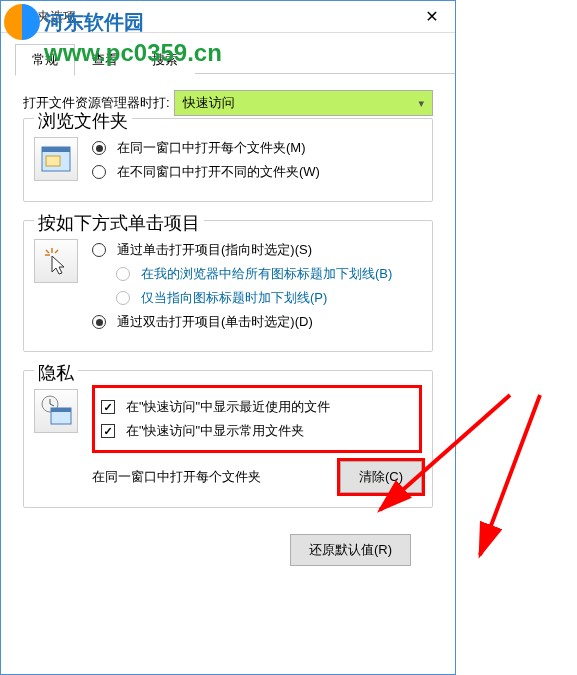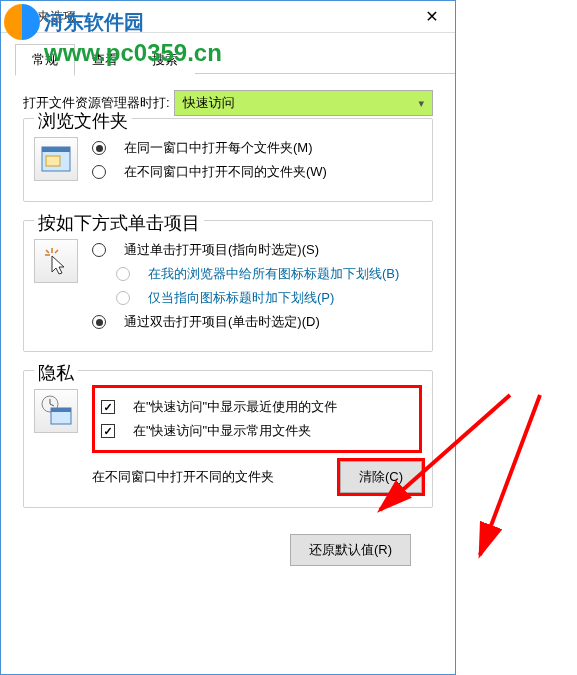--- a/index.html
+++ b/index.html
@@ -20,21 +20,21 @@
 .row-open { display: flex; align-items: center; margin-bottom: 2px; }
 .row-open label { margin-right: 4px; white-space: nowrap; }
 .select { flex: 1; border: 1px solid #adadad; background: #bef264; padding: 4px 8px; display: flex; justify-content: space-between; align-items: center; height: 26px; }
 .select .chev { font-size: 11px; color: #555; }
 .groupbox { border: 1px solid #d0d0d0; border-radius: 2px; padding: 14px 10px 14px 10px; margin-bottom: 18px; position: relative; }
 .groupbox .legend { position: absolute; top: -10px; left: 10px; background: #fff; padding: 0 4px; font-size: 18px; }
 .group-inner { display: flex; align-items: flex-start; gap: 14px; }
 .icon-box { width: 44px; height: 44px; border: 1px solid #c8c8c8; background: linear-gradient(#fdfdfd,#eaeaea); display: flex; align-items: center; justify-content: center; flex-shrink: 0; margin-top: 4px; }
 .icon-box.clock { position: relative; }
 .options { flex: 1; }
-.radio-row, .check-row { display: flex; align-items: center; margin: 6px 0; gap: 18px; }
+.radio-row, .check-row { display: flex; align-items: center; margin: 6px 0; gap: 11px; }
 .radio-row.sub { margin-left: 24px; color: #0369a1; }
 .radio { width: 14px; height: 14px; border: 1px solid #333; border-radius: 50%; display: inline-flex; align-items: center; justify-content: center; flex-shrink: 0; }
 .radio.checked::after { content: ""; width: 7px; height: 7px; background: #333; border-radius: 50%; }
 .radio.disabled { border-color: #bbb; }
 .check { width: 14px; height: 14px; border: 1px solid #333; display: inline-flex; align-items: center; justify-content: center; flex-shrink: 0; font-size: 11px; line-height: 1; }
 .check.checked::after { content: "✓"; color: #000; font-weight: bold; }
 .privacy-group .options { position: relative; }
 .highlight-box { border: 3px solid #ff0000; padding: 4px 6px; margin-bottom: 8px; }
 .clear-row { display: flex; align-items: center; justify-content: space-between; margin-top: 8px; }
 .btn { border: 1px solid #adadad; background: #e1e1e1; padding: 6px 18px; cursor: pointer; display: inline-block; }
@@ -153,21 +153,21 @@
             <div class="check-row">
               <span class="check checked"></span>
               <span>在"快速访问"中显示最近使用的文件</span>
             </div>
             <div class="check-row">
               <span class="check checked"></span>
               <span>在"快速访问"中显示常用文件夹</span>
             </div>
           </div>
           <div class="clear-row">
-            <span>在不同窗口中打开不同的文件夹</span>
+            <span>在同一窗口中打开每个文件夹</span>
             <span class="btn highlight">清除(C)</span>
           </div>
         </div>
       </div>
     </div>
 
     <div class="footer">
       <span class="btn">还原默认值(R)</span>
     </div>
 

